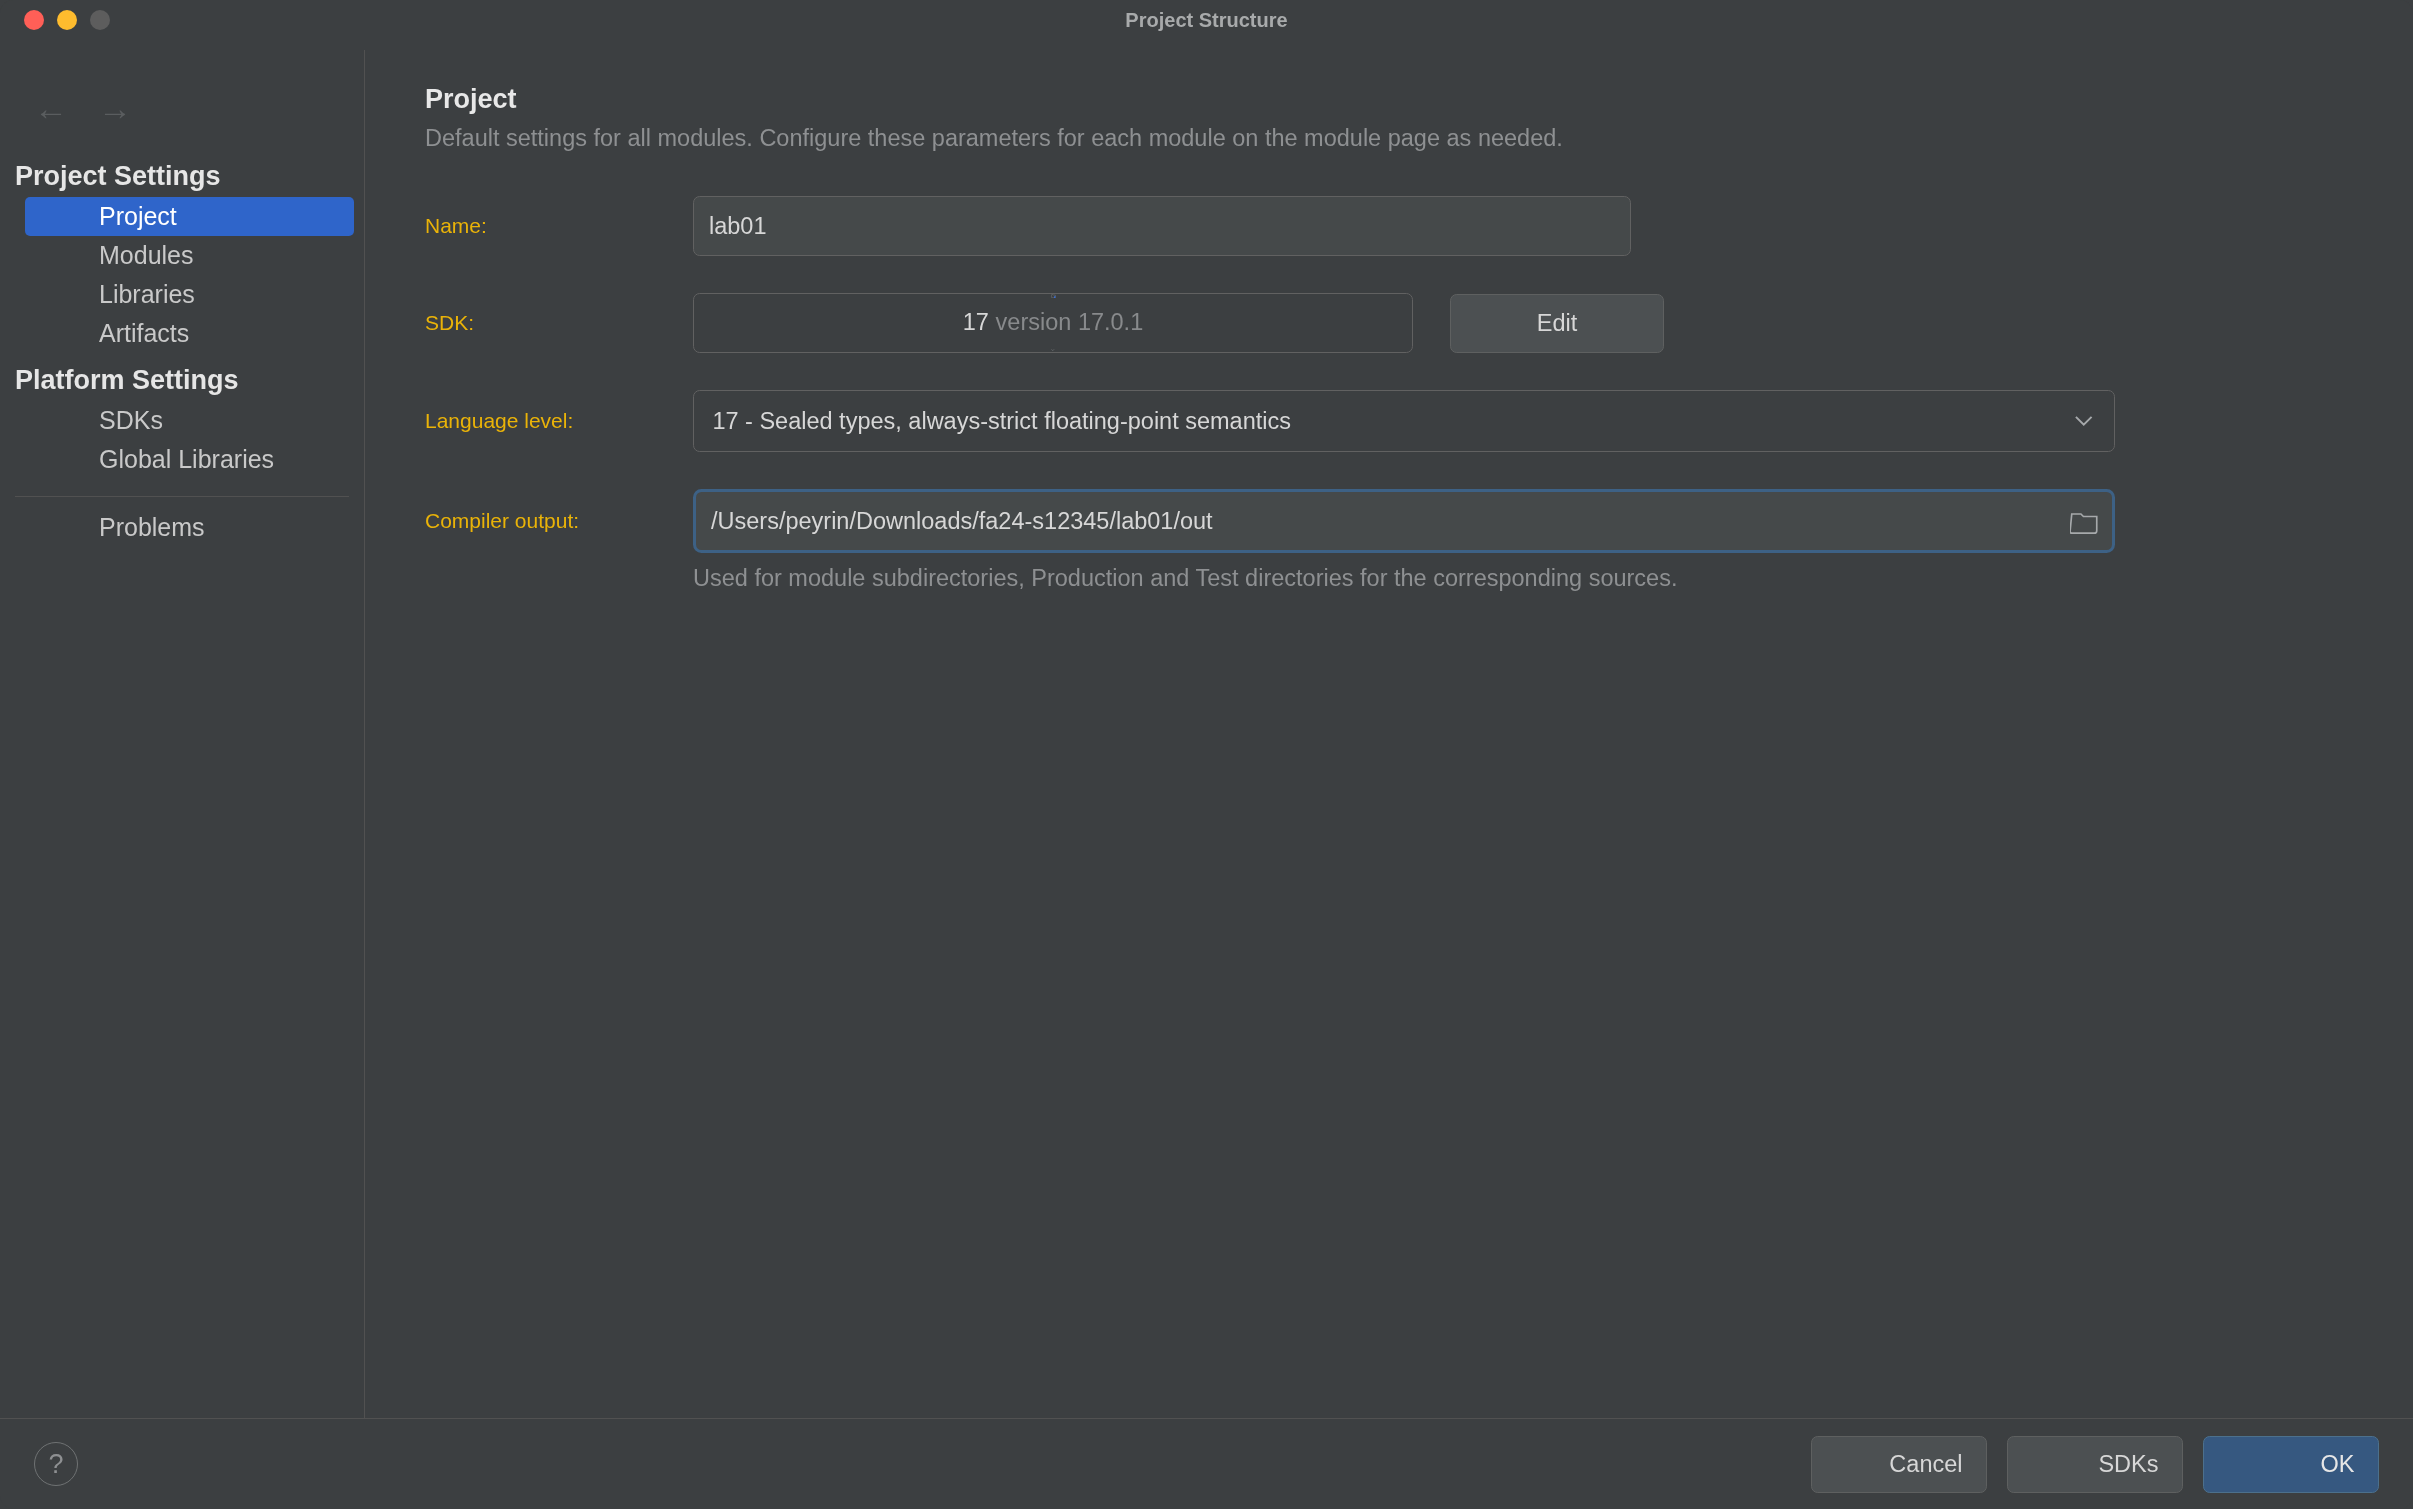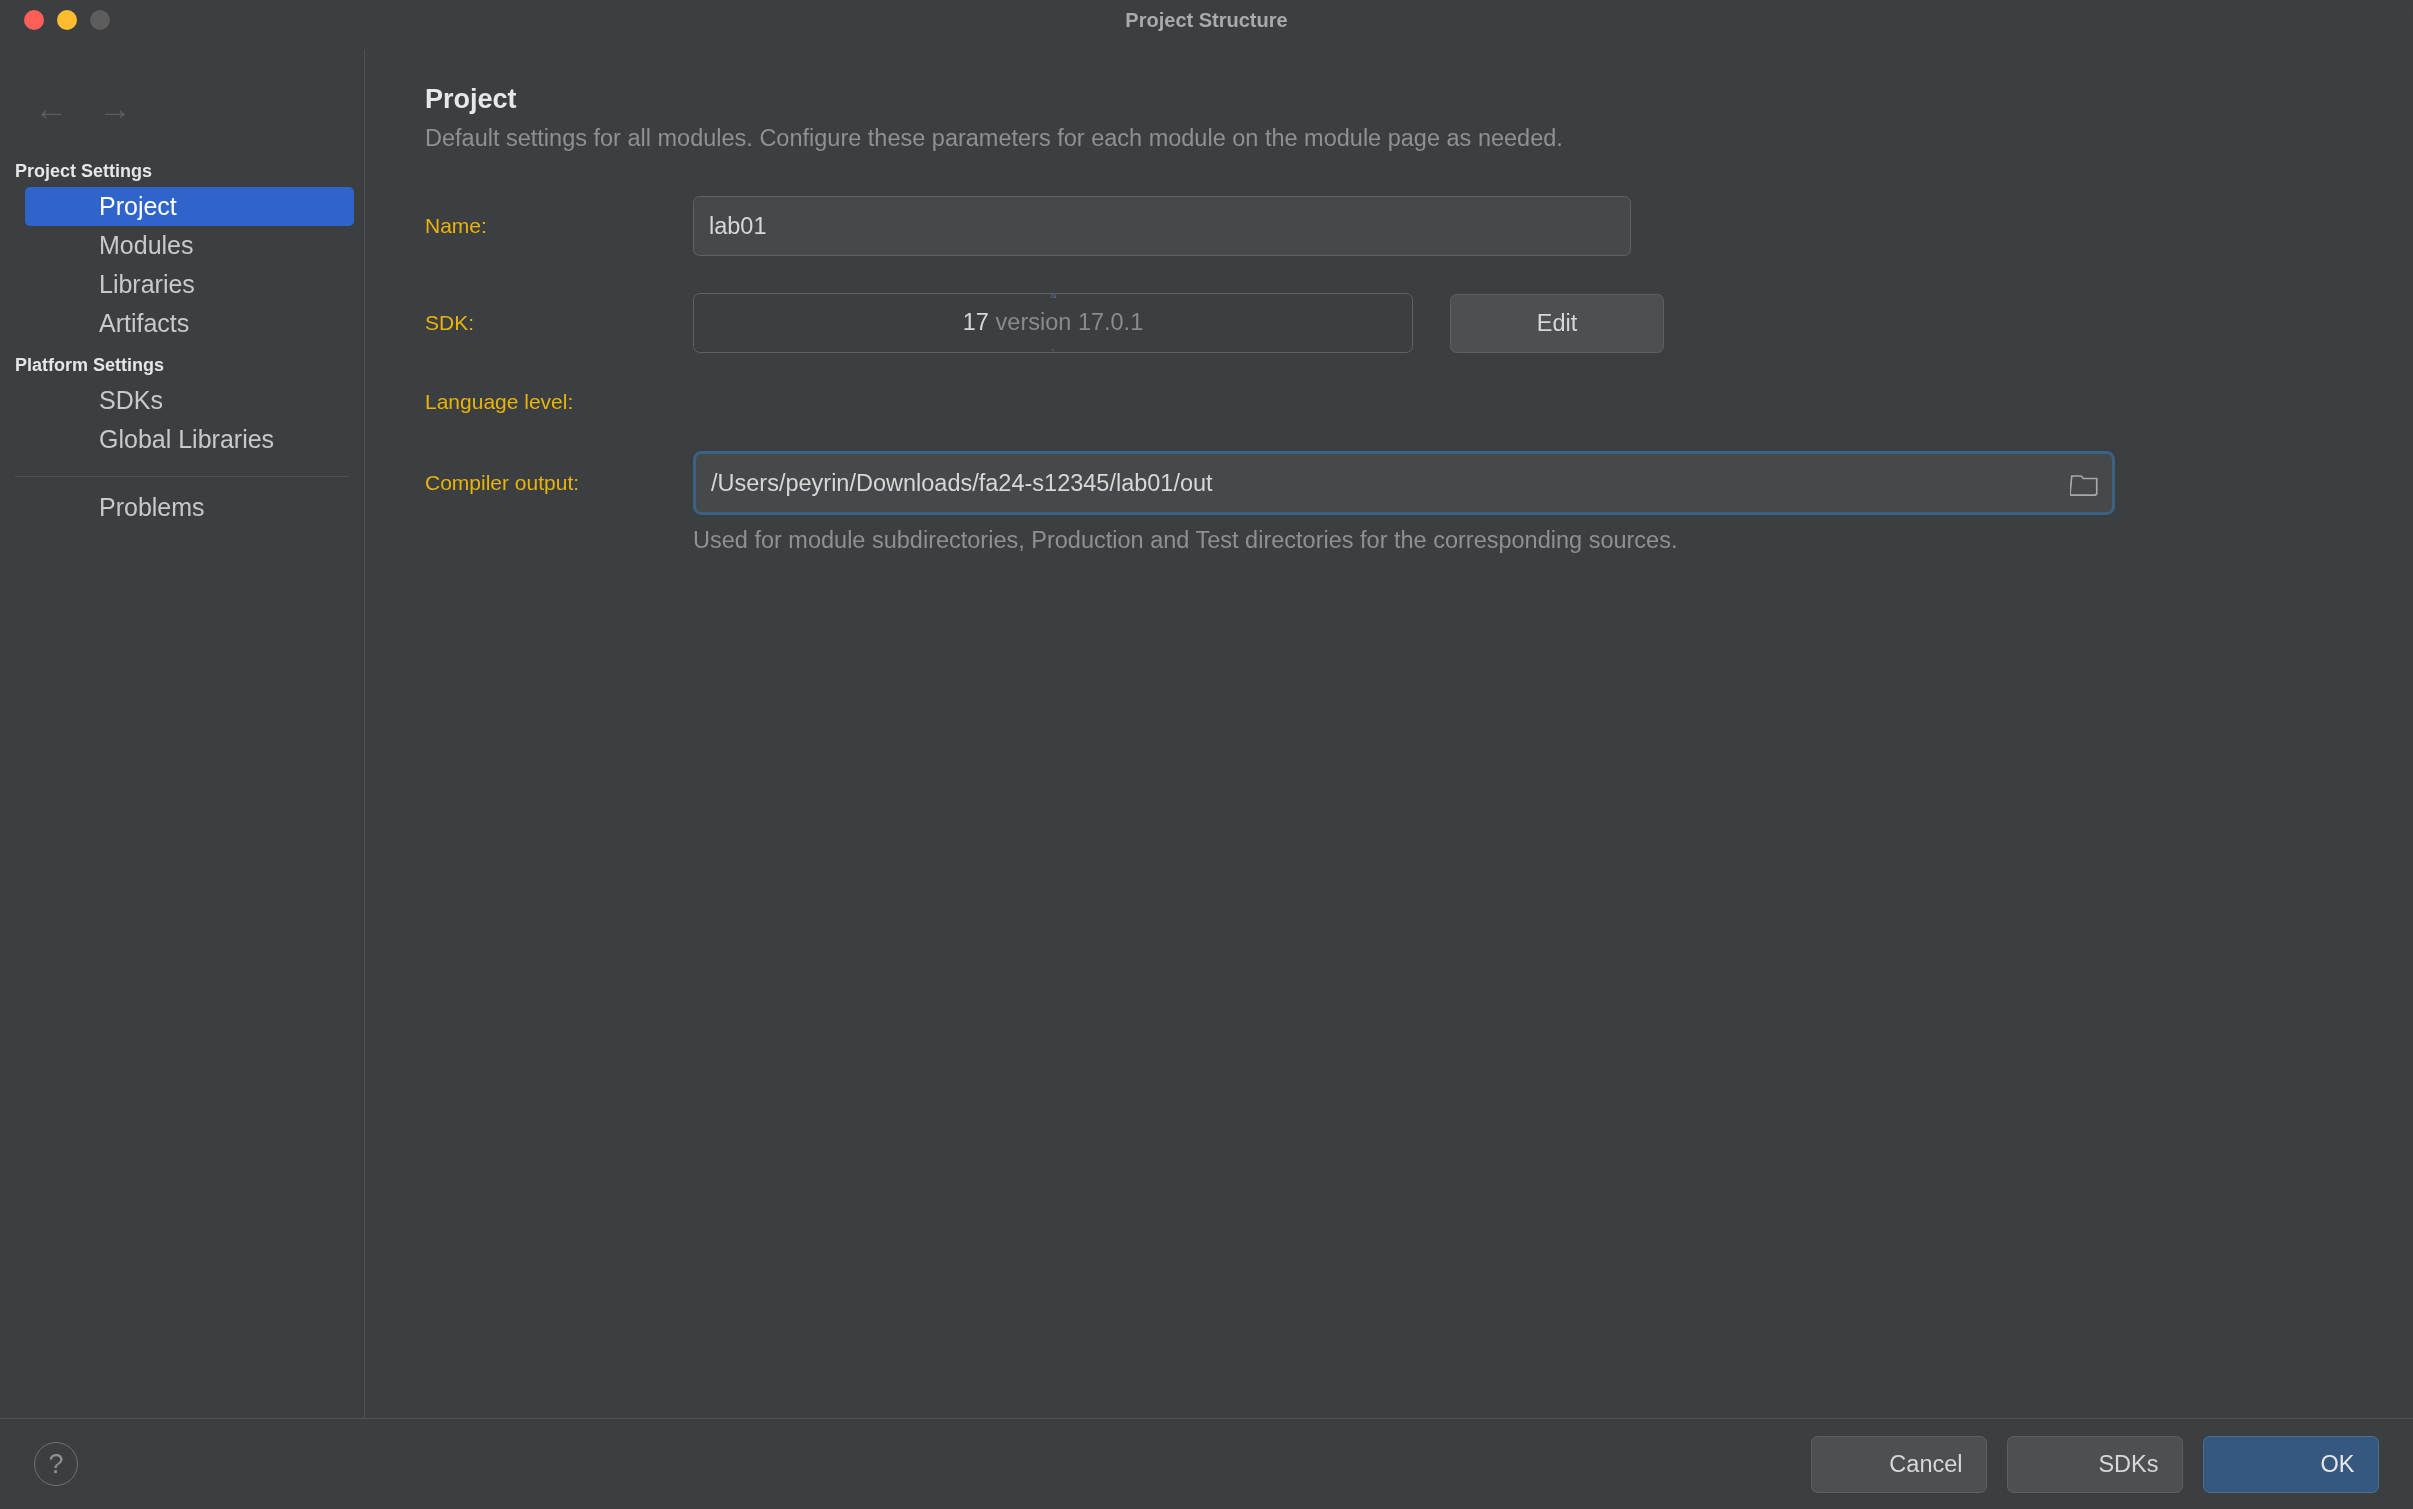--- a/index.html
+++ b/index.html
@@ -76,21 +76,21 @@
     padding: 17px 34px 30px 34px;
   }
   .nav-arrow {
     color: #5a5d5f;
     font-size: 34px;
     line-height: 1;
   }
   .section-title {
     color: #e6e6e6;
     font-weight: 700;
-    font-size: 18px;
+    font-size: 27px;
     padding: 6.7px 13.4px 5px 15px;
   }
   .side-item {
     padding: 5px 13.4px 5px 99px;
     font-size: 25px;
     color: #c9c9c9;
     cursor: pointer;
   }
   .side-item.selected {
     background: #2f65ca;
@@ -334,20 +334,26 @@
               <path d="M4 8 l8 8 l8 -8" fill="none" stroke="#a6a9ab" stroke-width="2"></path>
             </svg>
         </div>
         <div class="edit-btn">
             <span>Edit</span>
           </div>
       </div>
 
       <div class="form-row">
         <div class="form-label">Language level:</div>
+        <div class="lang-select">
+          <div class="lang-text">17 - Sealed types, always-strict floating-point semantics</div>
+          <svg class="chev" viewBox="0 0 24 24">
+              <path d="M4 8 l8 8 l8 -8" fill="none" stroke="#a6a9ab" stroke-width="2"></path>
+            </svg>
+        </div>
       </div>
 
       <div class="form-row tight" style="margin-top:8.4px;">
         <div class="form-label">Compiler output:</div>
         <div class="output-input-wrap">
           <input class="output-input" type="text" value="/Users/peyrin/Downloads/fa24-s12345/lab01/out" style="">
           <svg class="folder-btn" viewBox="0 0 34 30">
             <path d="M2 6 h11 l3 3 h16 v17 a3 3 0 0 1 -3 3 h-27 a2 2 0 0 1 -2 -2 z" fill="none" stroke="#a6a9ab" stroke-width="2"></path>
           </svg>
         </div>

